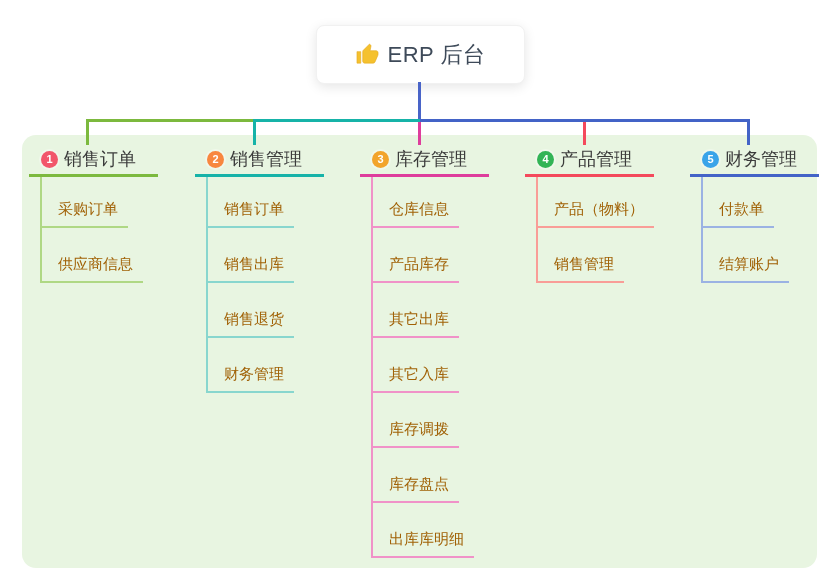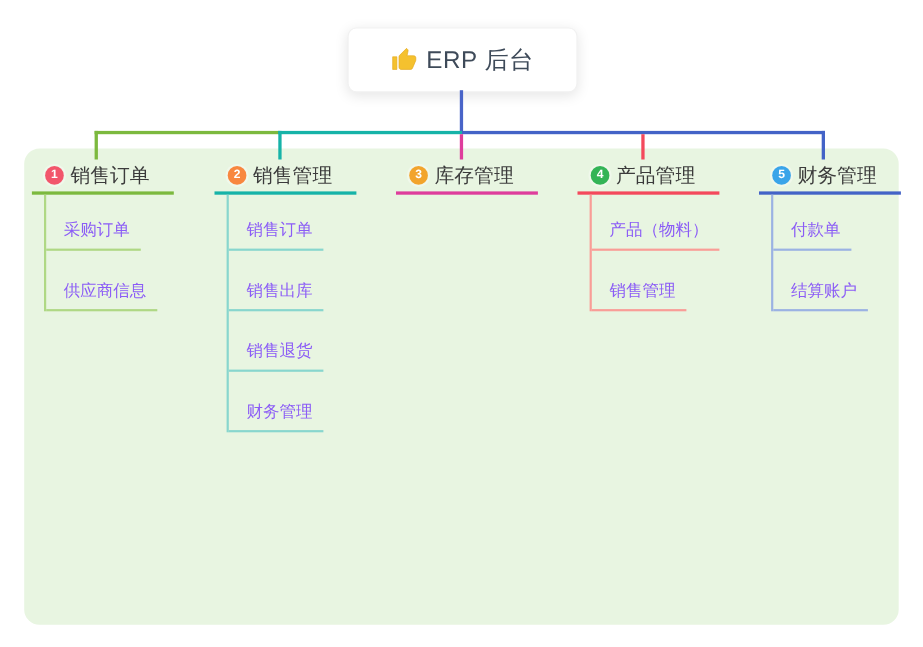--- a/index.html
+++ b/index.html
@@ -53,21 +53,21 @@
   ul.children{
     margin:0 0 0 11px;padding:0;list-style:none;
     border-left:2px solid var(--lc);
   }
   ul.children li{height:55px;display:flex;align-items:flex-end;}
   ul.children li:first-child{height:51px;}
   .child-label{
     display:inline-block;white-space:nowrap;
     padding:0 10px 7px 16px;
     border-bottom:2px solid var(--lc);
-    font-size:15px;color:#8b5cf6;cursor:pointer;
+    font-size:15px;color:#a16207;cursor:pointer;
   }
 </style>
 </head>
 <body>
 
 <div id="stage" style="--root-line: #4964C8; --panel-bg: #E8F5E1; --c1: #7CB93E; --c2: #16B3A8; --c3: #DE3D9C; --c4: #F4495C; --c5: #4363C7;">
 
   <div class="root-node">
     <svg class="thumb-icon" viewBox="0 0 24 24">
       <path d="M1 21h4V9H1v12zM23 10c0-1.1-.9-2-2-2h-6.31l.95-4.57.03-.32c0-.41-.17-.79-.44-1.06L14.17 1 7.59 7.59C7.22 7.95 7 8.45 7 9v10c0 1.1.9 2 2 2h9c.83 0 1.54-.5 1.84-1.22l3.02-7.05c.09-.23.14-.47.14-.73v-2z" fill="#F5C12E" stroke="#E3A81F" stroke-width="0.6"></path>
@@ -120,20 +120,43 @@
           <li>
             <span class="child-label">财务管理</span>
           </li>
         </ul>
   </div>
       <div class="branch" style="--c: #DE3D9C; --lc: #F092C8;">
     <div class="branch-header">
       <span class="badge" style="background: rgb(242, 164, 44);">3</span>
       <span class="branch-label">库存管理</span>
     </div>
+    <ul class="children">
+          <li>
+            <span class="child-label">仓库信息</span>
+          </li>
+          <li>
+            <span class="child-label">产品库存</span>
+          </li>
+          <li>
+            <span class="child-label">其它出库</span>
+          </li>
+          <li>
+            <span class="child-label">其它入库</span>
+          </li>
+          <li>
+            <span class="child-label">库存调拨</span>
+          </li>
+          <li>
+            <span class="child-label">库存盘点</span>
+          </li>
+          <li>
+            <span class="child-label">出库库明细</span>
+          </li>
+        </ul>
   </div>
       <div class="branch" style="--c: #F4495C; --lc: #F99D97;">
     <div class="branch-header">
       <span class="badge" style="background: rgb(51, 180, 86);">4</span>
       <span class="branch-label">产品管理</span>
     </div>
     <ul class="children">
           <li>
             <span class="child-label">产品（物料）</span>
           </li>

